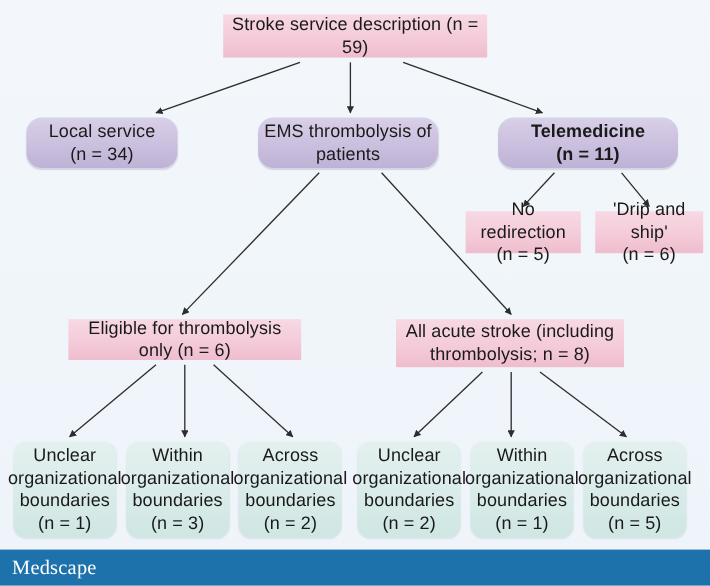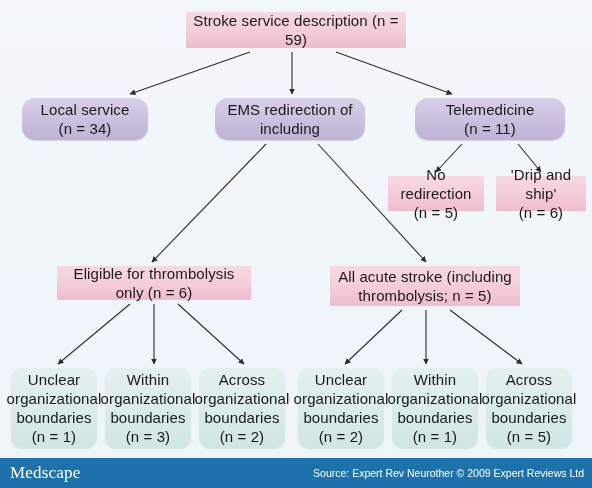--- a/index.html
+++ b/index.html
@@ -101,24 +101,24 @@
         <div>Stroke service description (n = 59)</div>
       </div>
       <div class="node purple" style="left: 22px; top: 98px; width: 126px; height: 42px; align-items: center;">
         <div>
           <span>Local service</span>
           <span>(n = 34)</span>
         </div>
       </div>
       <div class="node purple" style="left: 215px; top: 98px; width: 150px; height: 42px;">
         <div>
-          <span>EMS redirection of including</span>
+          <span>EMS thrombolysis of patients</span>
         </div>
       </div>
-      <div class="node purple" style="left: 415px; top: 98px; width: 150px; height: 42px;">
+      <div class="node purple" style="left: 415px; top: 98px; width: 150px; height: 42px; font-weight: bold;">
         <div>
           <span>Telemedicine</span>
           <span>(n = 11)</span>
         </div>
       </div>
       <div class="node pink" style="left: 388px; top: 176px; width: 96px; height: 35px;">
         <div>
           <span>No redirection</span>
           <span>(n = 5)</span>
         </div>
@@ -128,21 +128,21 @@
           <span>'Drip and ship'</span>
           <span>(n = 6)</span>
         </div>
       </div>
       <div class="node pink" style="left: 57px; top: 266px; width: 194px; height: 34px;">
         <div>Eligible for thrombolysis only (n = 6)</div>
       </div>
       <div class="node pink" style="left: 330px; top: 266px; width: 190px; height: 40px;">
         <div>
           <span>All acute stroke (including</span>
-          <span>thrombolysis; n = 5)</span>
+          <span>thrombolysis; n = 8)</span>
         </div>
       </div>
       <div class="node green" style="left: 11px; top: 368px; width: 86px; height: 80px;">
         <div>
           <span>Unclear</span>
           <span>organizational</span>
           <span>boundaries</span>
           <span>(n = 1)</span>
         </div>
       </div>
@@ -184,14 +184,13 @@
           <span>organizational</span>
           <span>boundaries</span>
           <span>(n = 5)</span>
         </div>
       </div>
     </div>
 </div>
 
 <div id="footer">
   <div id="brand">Medscape</div>
-  <div id="source">Source: Expert Rev Neurother © 2009 Expert Reviews Ltd</div>
 </div>
 
 </body></html>

